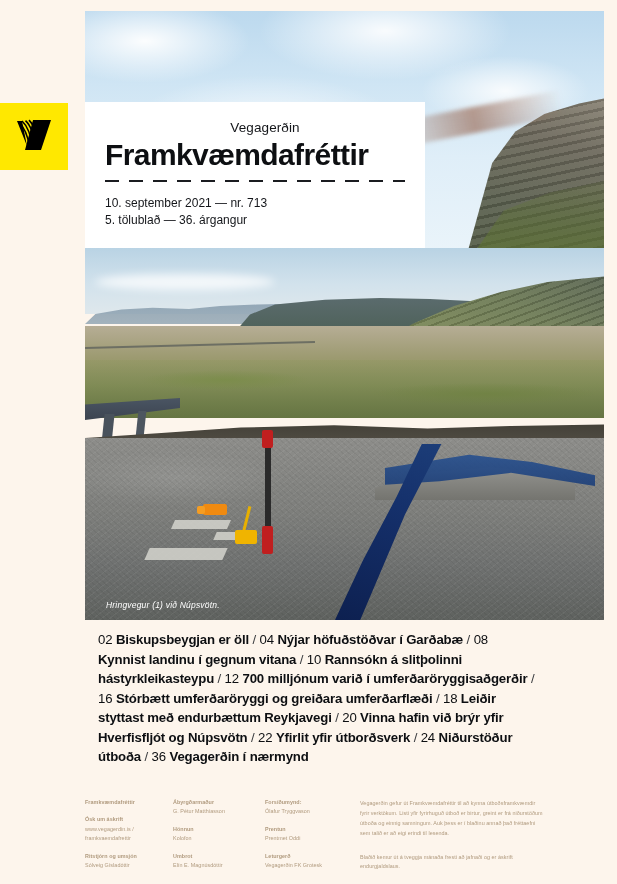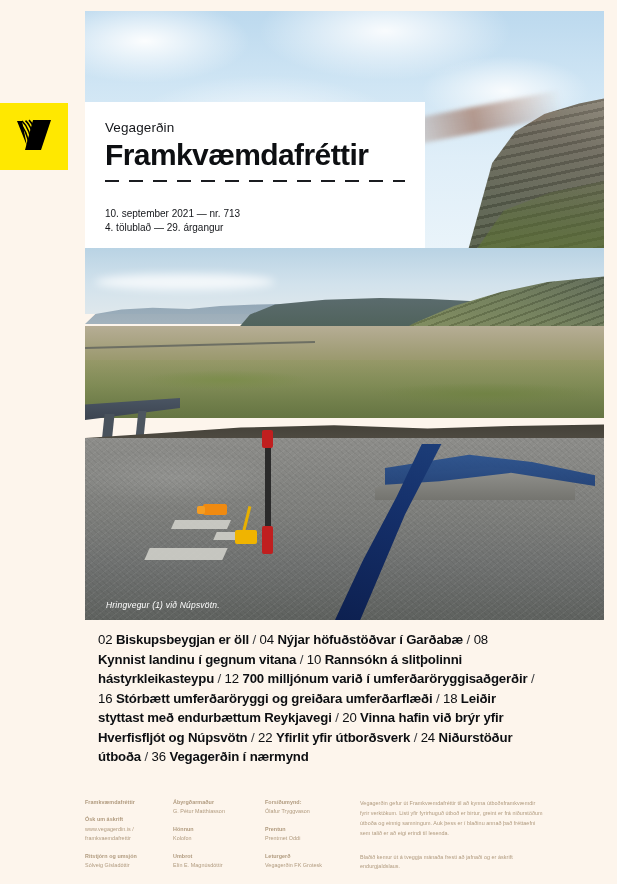--- a/index.html
+++ b/index.html
@@ -62,31 +62,32 @@
   
   .title-card{
     position:absolute;left:85px;top:102px;width:340px;height:146px;
     background:#ffffff;
     box-sizing:border-box;
     padding:18px 0 0 20px;
   }
   .kicker{
     font-size:13.5px;color:#14161a;letter-spacing:.1px;
     margin:0 0 2px 0;
+    text-align:center;
   }
   .maintitle{
     font-size:30px;font-weight:700;color:#0d0f12;
     letter-spacing:-.6px;margin:4px 0 0 0;line-height:1.05;
   }
   .dashrule{
     margin-top:9px;width:300px;height:2px;
     background:repeating-linear-gradient(90deg,#1a1c20 0px,#1a1c20 14px,transparent 14px,transparent 24px);
   }
   .issue{
-    margin-top:25px;font-size:10px;line-height:1.45;color:#14161a;
+    margin-top:13px;font-size:12px;line-height:1.45;color:#14161a;
   }
 
   
   .photo{
     position:absolute;left:85px;top:248px;width:519px;height:372px;
     overflow:hidden;
   }
   .p-sky{position:absolute;left:0;top:0;width:100%;height:66px;
     background:linear-gradient(180deg,#b9d3e4 0%,#d2e2ec 55%,#dfe8ec 100%);}
   .p-sky:after{content:"";position:absolute;left:10px;top:26px;width:180px;height:16px;
@@ -240,21 +241,21 @@
     <div class="cliff-red"></div>
     <div class="cliff-green"></div>
   </div>
 
   <div class="title-card">
     <p class="kicker">Vegagerðin</p>
     <h1 class="maintitle">Framkvæmdafréttir</h1>
     <div class="dashrule"></div>
     <div class="issue">
       <div>10. september 2021 — nr. 713</div>
-      <div>4. tölublað — 29. árgangur</div>
+      <div>5. tölublað — 36. árgangur</div>
     </div>
   </div>
 
   <div class="photo">
     <div class="p-sky"></div>
     <div class="p-mtn-far"></div>
     <div class="p-mtn-mid"></div>
     <div class="p-mtn-right"></div>
     <div class="p-plain"></div>
     <div class="p-road"></div>

